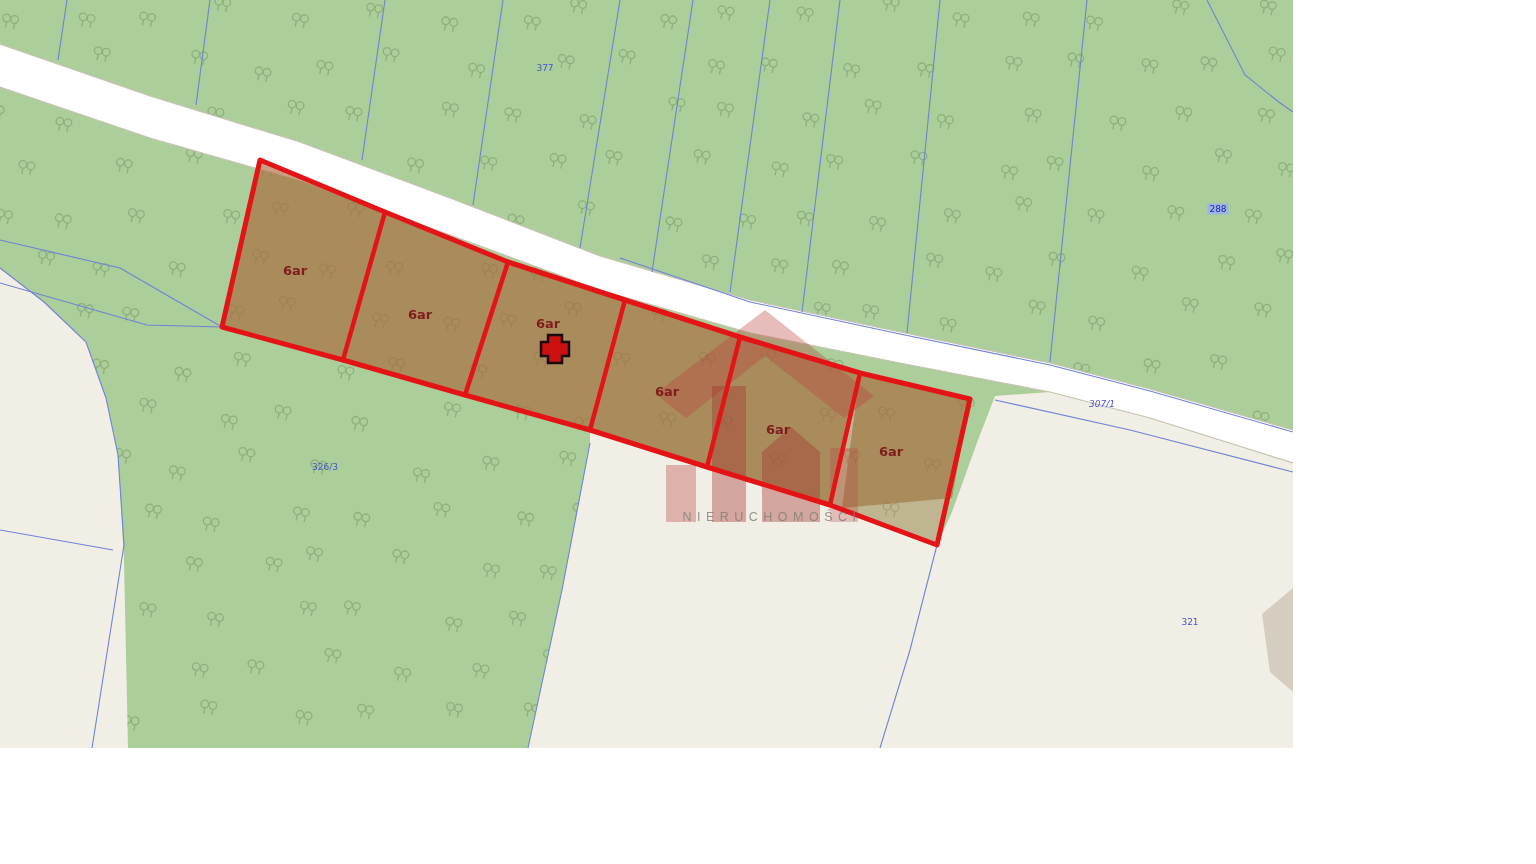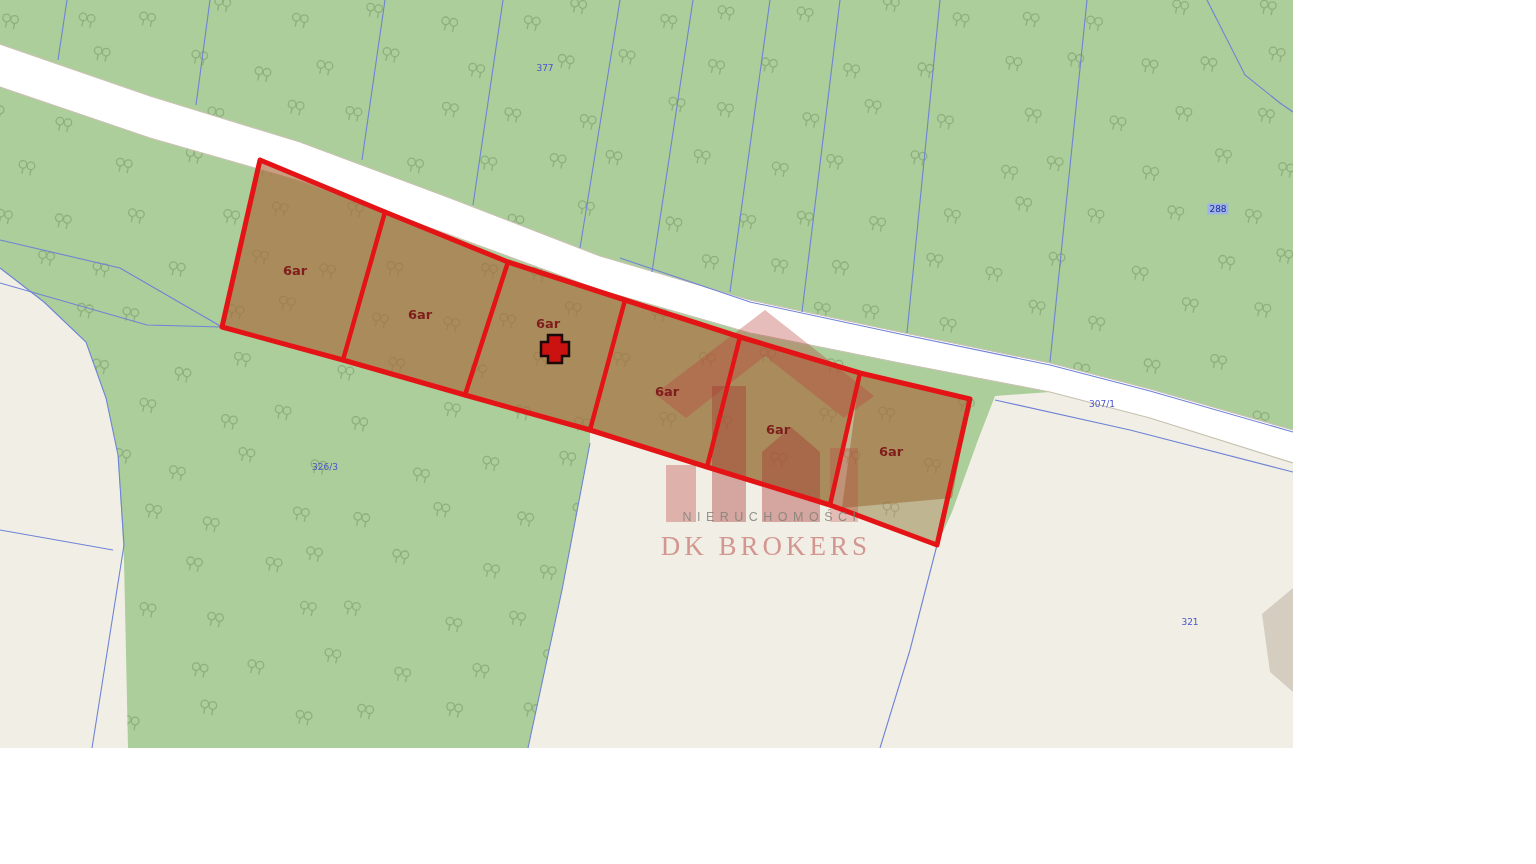--- a/index.html
+++ b/index.html
@@ -378,26 +378,25 @@
         <line x1="860" y1="373" x2="830" y2="505" stroke-width="4.5"></line>
       </g>
 
       <path id="cross-marker" d="M-7,-14 L7,-14 L7,-7 L14,-7 L14,7 L7,7 L7,14 L-7,14 L-7,7 L-14,7 L-14,-7 L-7,-7 Z" fill="#cc1111" stroke="#1a0a0a" stroke-width="2.5" transform="translate(555,349)"></path>
     </svg>
 
     <div id="labels">
         <div class="plabel" style="left: 545px; top: 68px;">377</div>
         <div class="plabel hl" style="left: 1218px; top: 209px;">288</div>
         <div class="plabel" style="left: 325px; top: 467px;">326/3</div>
-        <div class="plabel" style="left: 1102px; top: 404px;">307/1</div>
+        <div class="plabel" style="left: 1102px; top: 404px; font-style: italic;">307/1</div>
         <div class="plabel" style="left: 1190px; top: 622px;">321</div>
         <div class="sixar" style="left: 295px; top: 270px;">6ar</div>
         <div class="sixar" style="left: 420px; top: 314px;">6ar</div>
         <div class="sixar" style="left: 548px; top: 323px;">6ar</div>
         <div class="sixar" style="left: 667px; top: 391px;">6ar</div>
         <div class="sixar" style="left: 778px; top: 429px;">6ar</div>
         <div class="sixar" style="left: 891px; top: 451px;">6ar</div>
       </div>
 
     <div class="wm-sub" id="wm1" style="left: 772px; top: 517px; text-align: center;">NIERUCHOMOŚCI</div>
-    <div class="wm-main" id="wm2" style="left: 766px; top: 546px;">DK BROKERS</div>
   </div>
 </div>
 
 </body></html>

